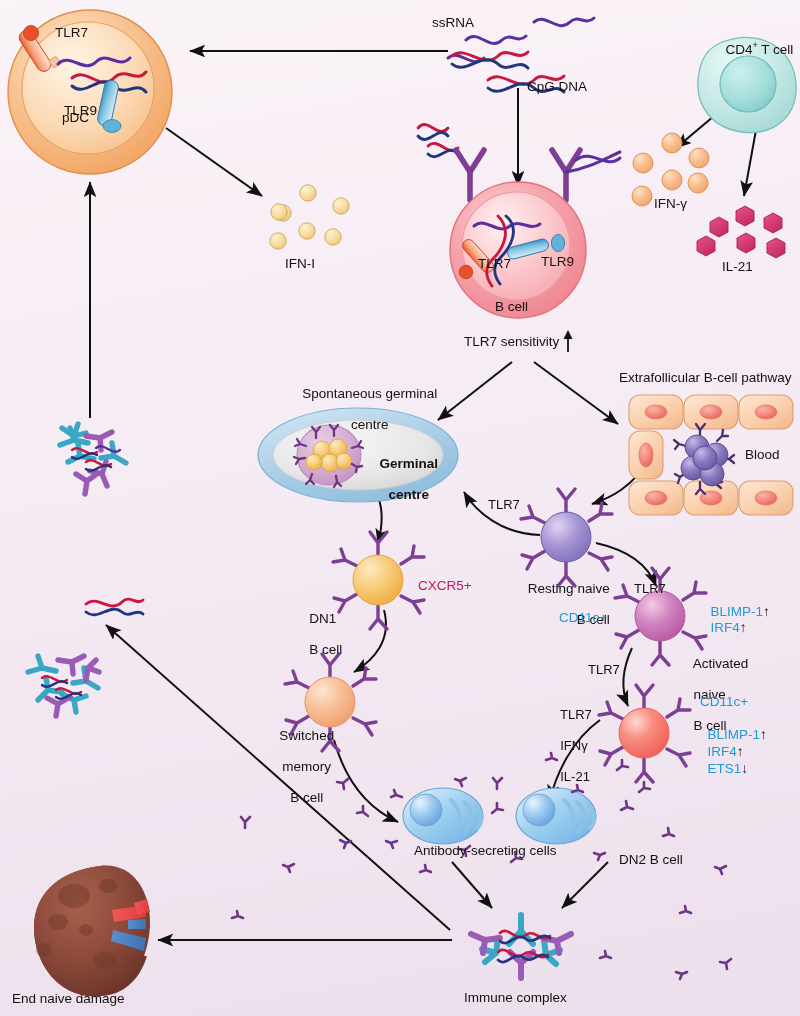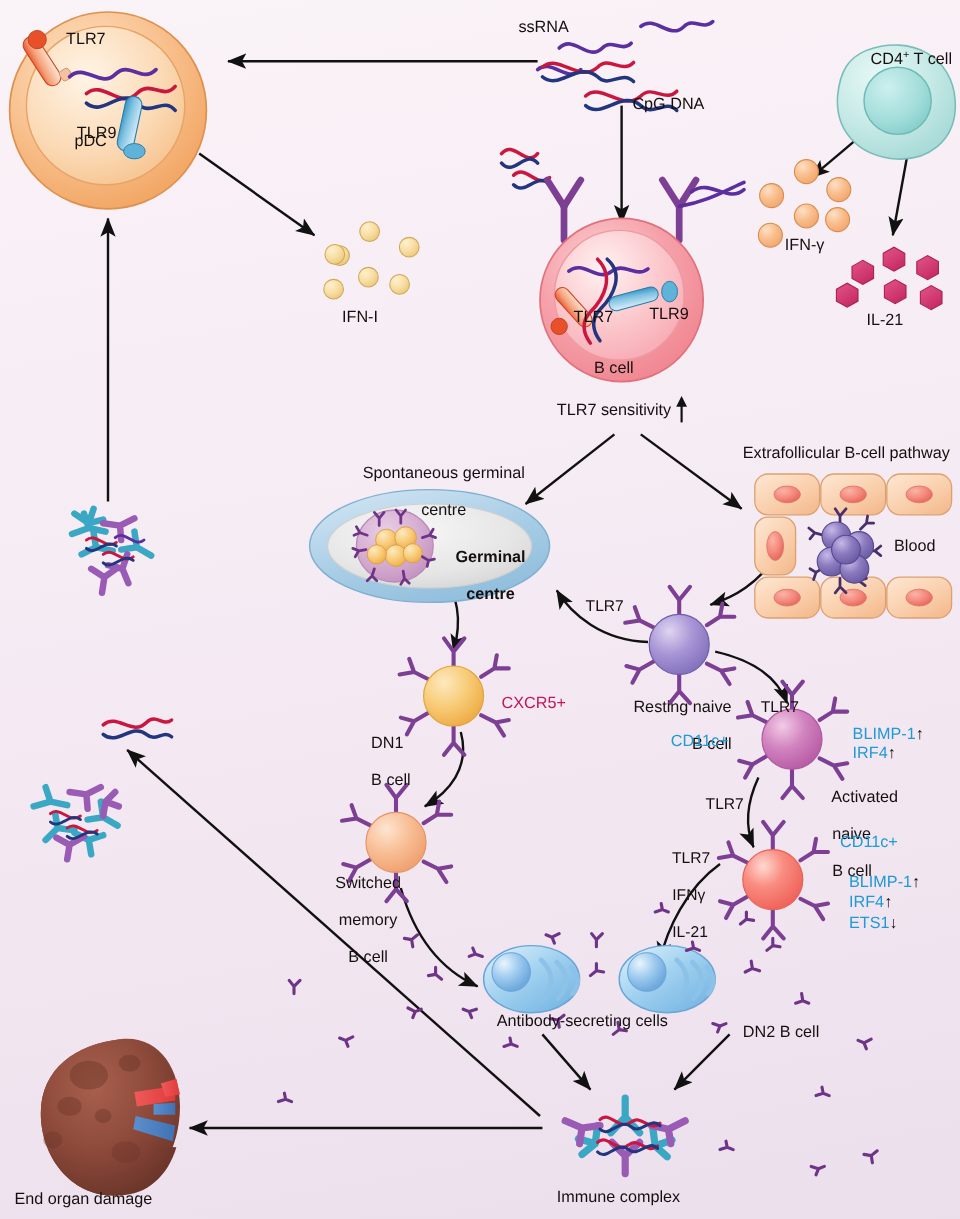--- a/index.html
+++ b/index.html
@@ -646,21 +646,21 @@
   <span>B cell</span>
 </div>
 <div class="lbl c" style="left:303px;top:712px;text-align:center;">
   <span>Switched</span><br>
   <span>memory</span><br>
   <span>B cell</span>
 </div>
 
 <div class="lbl" style="left:414px;top:843px;text-align:right;">Antibody-secreting cells</div>
 <div class="lbl" style="left:464px;top:990px;">Immune complex</div>
-<div class="lbl" style="left:12px;top:991px;">End organ damage</div>
+<div class="lbl" style="left:12px;top:991px;">End naive damage</div>
 
 <div class="arrowlbl" style="left:488px;top:497px;">TLR7</div>
 <div class="arrowlbl" style="left:634px;top:581px;">TLR7</div>
 <div class="arrowlbl" style="left:588px;top:662px;">TLR7</div>
 <div class="arrowlbl" style="left:553px;top:692px;line-height:1.18;">
   <span>TLR7</span><br>
   <span>IFNγ</span><br>
   <span>IL-21</span>
 </div>
 

